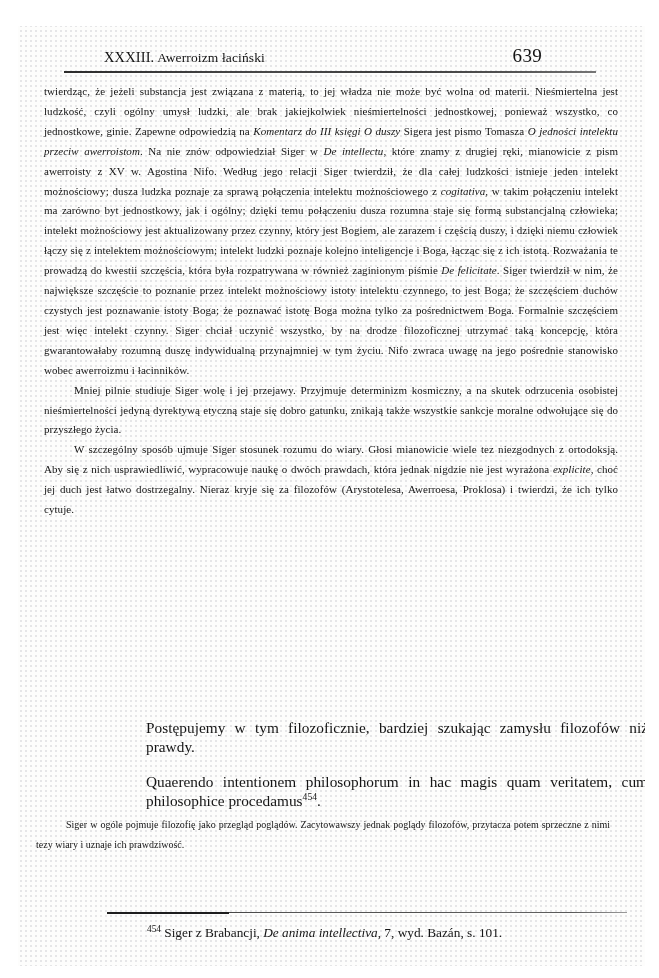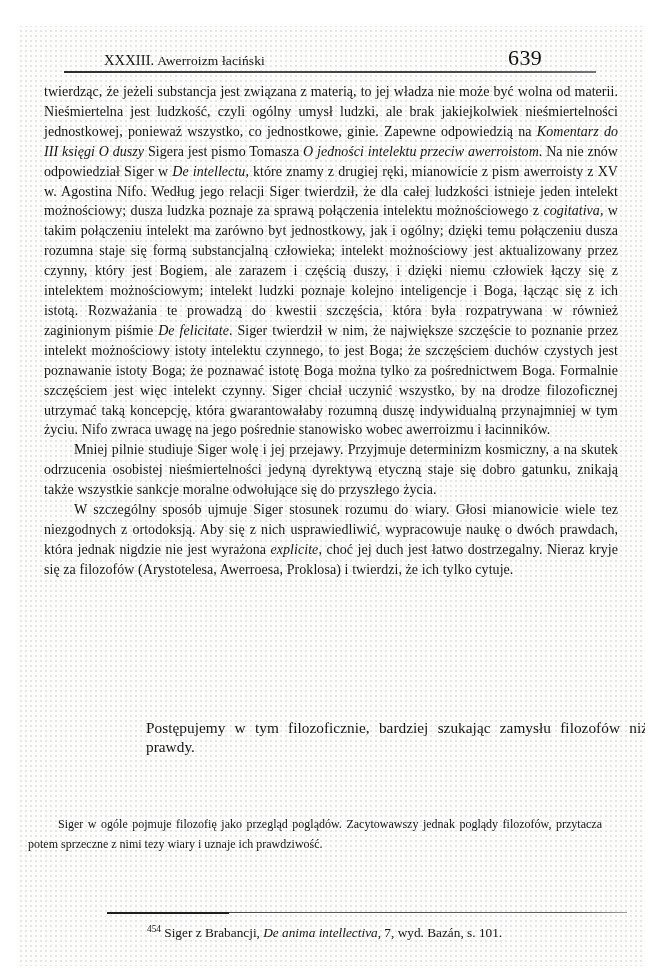--- a/index.html
+++ b/index.html
@@ -52,42 +52,42 @@
   }
   .header-title {
     font-size: 13.5px;
     letter-spacing: 0.12px;
     white-space: nowrap;
   }
   .header-title .roman {
     font-size: 14.5px;
   }
   .folio {
-    font-size: 22px;
+    font-size: 19px;
     letter-spacing: 0.3px;
   }
   .header-rule {
     position: absolute;
     left: 64px;
     top: 71px;
     width: 532px;
     height: 1.6px;
     background: linear-gradient(90deg,
         #1a1a1a 0%, #2a2a2a 18%, #3a3a3a 40%,
         #2d2d2d 62%, #454545 85%, #6a6a6a 100%);
     opacity: 0.92;
   }
 
   
   .body-block {
     position: absolute;
     left: 44px;
     top: 82px;
     width: 574px;
-    font-size: 14px;
+    font-size: 11px;
     line-height: 19.9px;
     text-align: justify;
     text-justify: inter-word;
     letter-spacing: 0.05px;
     word-spacing: 0.1px;
     color: #141414;
   }
   .body-block p {
     margin: 0;
     text-indent: 0;
@@ -114,24 +114,24 @@
   .quote-1 { top: 718px; }
   .quote-2 { top: 772px; }
   .quote-block sup {
     font-size: 9.6px;
     vertical-align: super;
     line-height: 0;
   }
 
   .tail-block {
     position: absolute;
-    left: 28px;
+    left: 36px;
     top: 815px;
     width: 574px;
-    font-size: 12px;
+    font-size: 10px;
     line-height: 19.9px;
     text-align: justify;
     color: #141414;
   }
   .tail-block p { margin: 0; text-indent: 30px; }
 
   
   .footnote-rule {
     position: absolute;
     left: 107px;
@@ -185,20 +185,23 @@
     <div class="body-block">
       <p><span>twierdząc, że jeżeli substancja jest związana z materią, to jej władza nie może być wolna od materii.  Nieśmiertelna jest ludzkość, czyli ogólny umysł ludzki, ale brak jakiejkolwiek nieśmiertelności jednostkowej, ponieważ wszystko, co jednostkowe, ginie. Zapewne odpowiedzią na </span><i>Komentarz do III księgi O duszy</i><span> Sigera jest pismo Tomasza </span><i>O jedności intelektu przeciw awerroistom</i><span>. Na nie znów odpowiedział Siger w </span><i>De intellectu</i><span>, które znamy z drugiej ręki, mianowicie z pism awerroisty z XV w. Agostina Nifo. Według jego relacji Siger twierdził, że dla całej ludzkości istnieje jeden intelekt możnościowy; dusza ludzka poznaje za sprawą połączenia intelektu możnościowego z </span><i>cogitativa</i><span>, w takim połączeniu intelekt ma zarówno byt jednostkowy, jak i ogólny; dzięki temu połączeniu dusza rozumna staje się formą substancjalną człowieka; intelekt możnościowy jest aktualizowany przez czynny, który jest Bogiem, ale zarazem i częścią duszy, i dzięki niemu człowiek łączy się z intelektem możnościowym; intelekt ludzki poznaje kolejno inteligencje i Boga, łącząc się z ich istotą. Rozważania te prowadzą do kwestii szczęścia, która była rozpatrywana w również zaginionym piśmie </span><i>De felicitate</i><span>. Siger twierdził w nim, że największe szczęście to poznanie przez intelekt możnościowy istoty intelektu czynnego, to jest Boga; że szczęściem duchów czystych jest poznawanie istoty Boga; że poznawać istotę Boga można tylko za pośrednictwem Boga. Formalnie szczęściem jest więc intelekt czynny. Siger chciał uczynić wszystko, by na drodze filozoficznej utrzymać taką koncepcję, która gwarantowałaby rozumną duszę indywidualną przynajmniej w tym życiu. Nifo zwraca uwagę na jego pośrednie stanowisko wobec awerroizmu i łacinników.</span></p>
       <p class="indent">Mniej pilnie studiuje Siger wolę i jej przejawy. Przyjmuje determinizm kosmiczny, a na skutek odrzucenia osobistej nieśmiertelności jedyną dyrektywą etyczną staje się dobro gatunku, znikają także wszystkie sankcje moralne odwołujące się do przyszłego życia.</p>
       <p class="indent"><span>W szczególny sposób ujmuje Siger stosunek rozumu do wiary. Głosi mianowicie wiele tez niezgodnych z ortodoksją. Aby się z nich usprawiedliwić, wypracowuje naukę o dwóch prawdach, która jednak nigdzie nie jest wyrażona </span><i>explicite</i><span>, choć jej duch jest łatwo dostrzegalny. Nieraz kryje się za filozofów (Arystotelesa, Awerroesa, Proklosa) i twierdzi, że ich tylko cytuje.</span></p>
     </div>
 
     <div class="quote-block quote-1">
       <p>Postępujemy w tym filozoficznie, bardziej szukając zamysłu filozofów niż prawdy.</p>
     </div>
 
+    <div class="quote-block quote-2">
+      <p><span>Quaerendo intentionem philosophorum in hac magis quam veritatem, cum philosophice procedamus</span><sup>454</sup><span>.</span></p>
+    </div>
 
     <div class="tail-block">
       <p>Siger w ogóle pojmuje filozofię jako przegląd poglądów. Zacytowawszy jednak poglądy filozofów, przytacza potem sprzeczne z nimi tezy wiary i uznaje ich prawdziwość.</p>
     </div>
 
     <div class="footnote-rule"></div>
     <div class="scan-streak"></div>
     <div class="footnote">
       <sup>454</sup><span> Siger z Brabancji, </span><i>De anima intellectiva</i><span>, 7, wyd. Bazán, s. 101.</span>
     </div>

